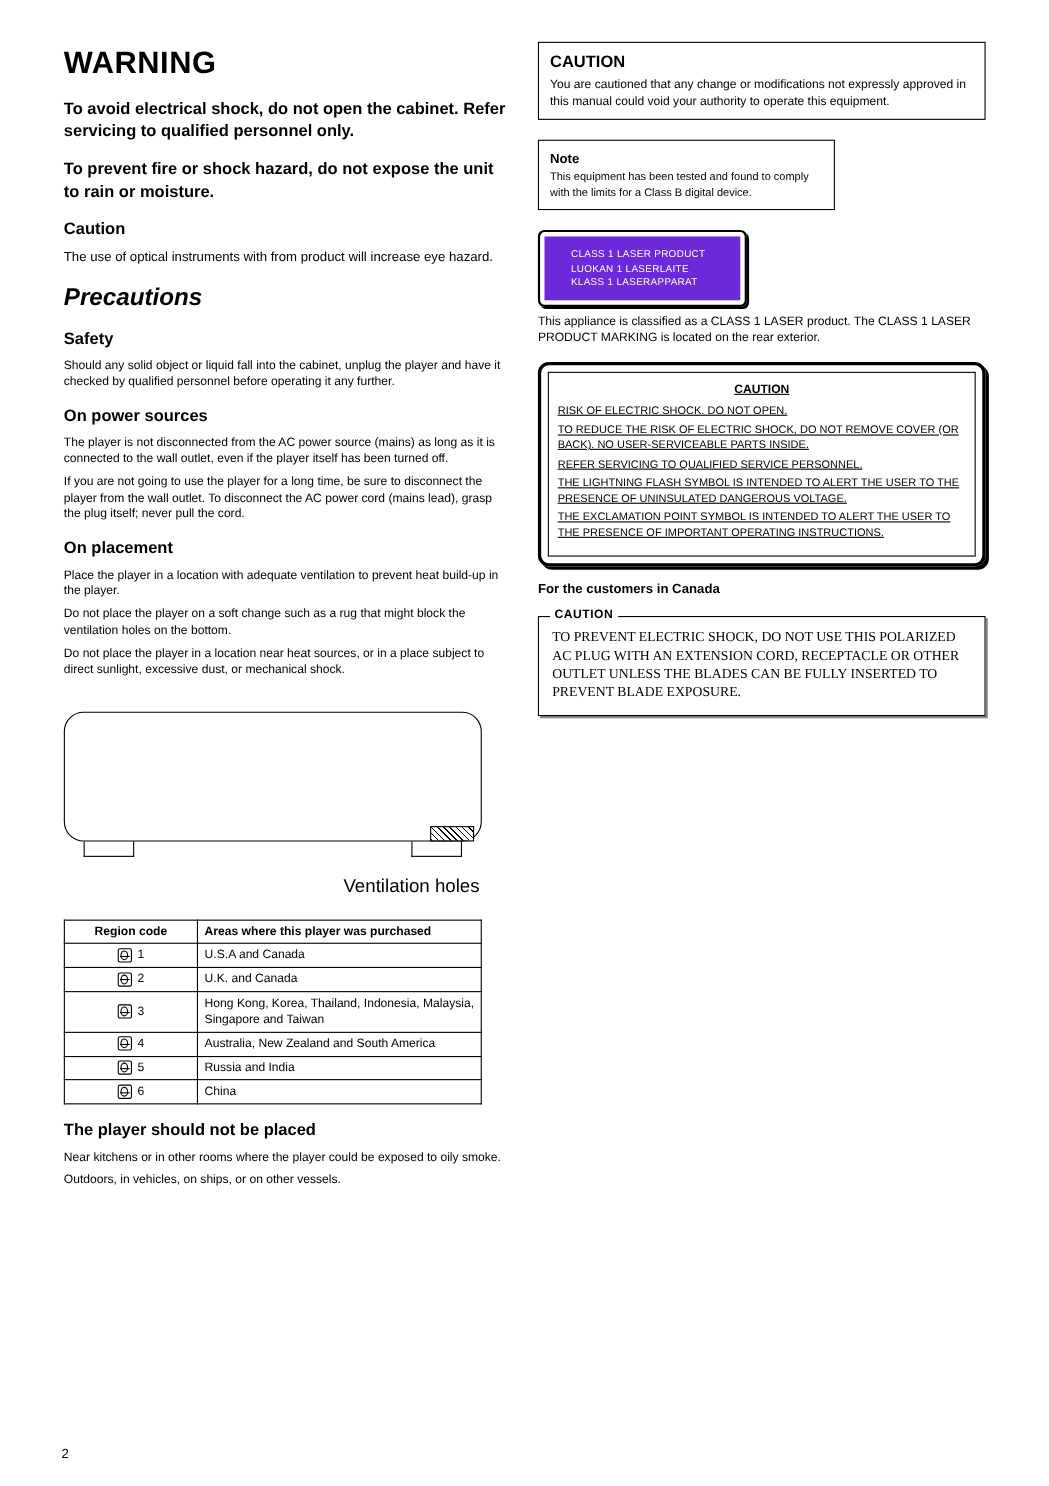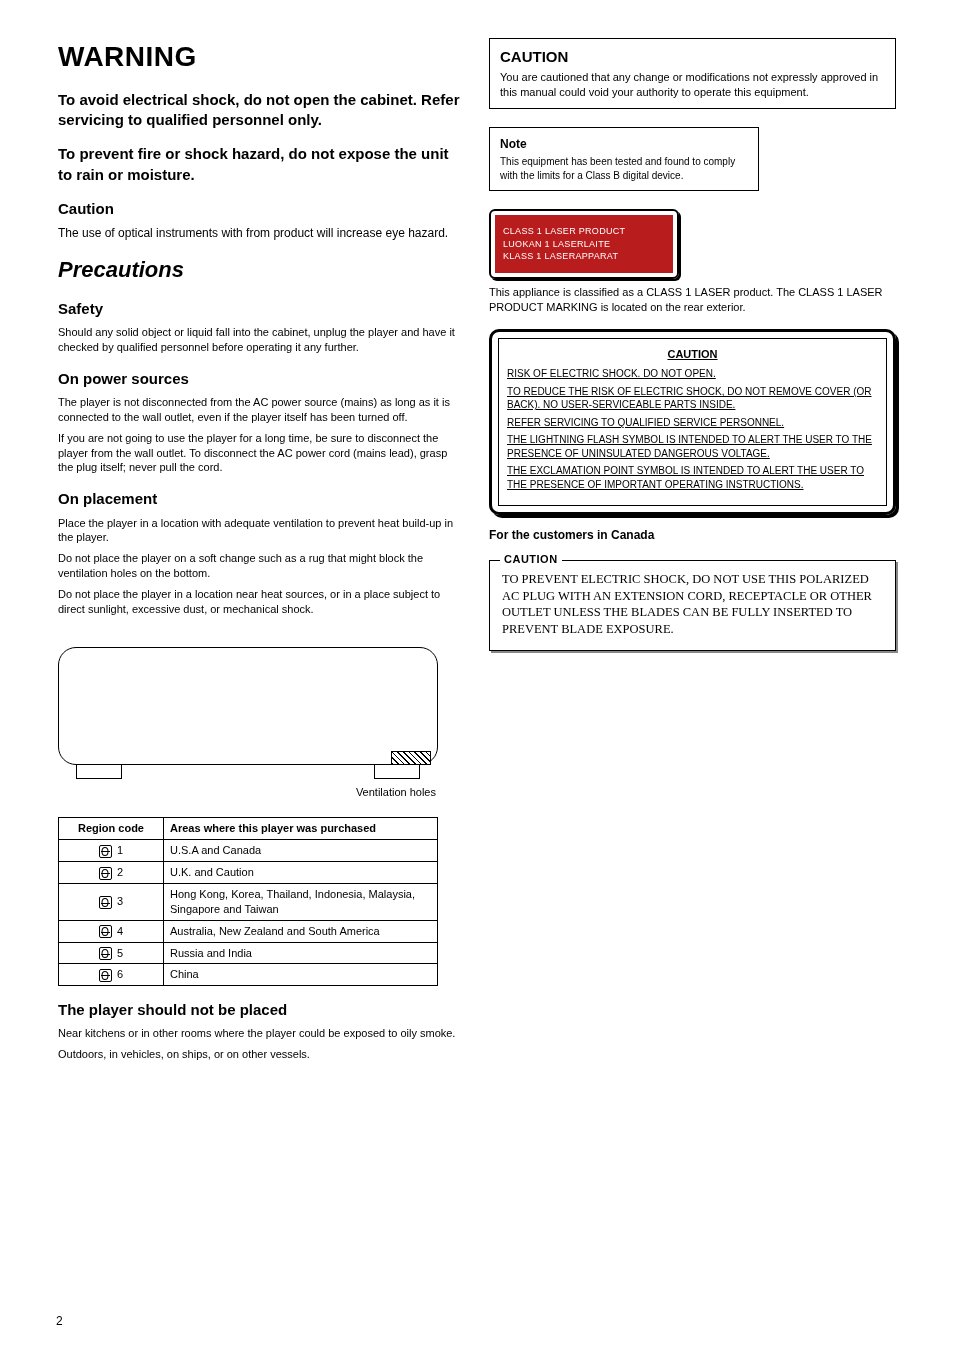--- a/index.html
+++ b/index.html
@@ -56,40 +56,40 @@
   }
   .foot { width: 46px; height: 14px; border: 1.2px solid #000; border-top: none; }
   .vent-hatch {
     position: absolute;
     right: 6px; bottom: -1px;
     width: 40px; height: 14px;
     border: 1.2px solid #000;
     background: repeating-linear-gradient(45deg,#000 0,#000 1px,#fff 1px,#fff 4px);
   }
   .vent-label {
-    font-size: 11px;
+    font-size: 17px;
     text-align: right;
     width: 380px;
     padding-right: 2px;
-    margin-top: 6px;
+    margin-top: 16px;
   }
 
   table.region {
     border-collapse: collapse;
     margin-top: 18px;
     width: 380px;
     font-size: 11px;
   }
   table.region td {
     border: 1px solid #000;
     padding: 3px 6px;
     vertical-align: middle;
   }
   table.region td.code {
-    width: 105px;
+    width: 121px;
     text-align: center;
   }
   .globe {
     display: inline-block;
     width: 13px; height: 13px;
     border: 1.2px solid #000;
     border-radius: 2px;
     position: relative;
     vertical-align: middle;
     margin-right: 2px;
@@ -125,25 +125,25 @@
 
   .laser-label {
     width: 190px;
     border: 2px solid #000;
     border-radius: 6px;
     padding: 4px;
     margin: 6px 0;
     box-shadow: 2px 2px 0 #000;
   }
   .laser-inner {
-    background: #b91c1c;
+    background: #6d28d9;
     color: #fff;
     font-size: 9px;
     letter-spacing: 0.3px;
-    padding: 10px 8px;
+    padding: 10px 24px;
     line-height: 1.4;
   }
 
   .caution-frame {
     border: 3px solid #000;
     border-radius: 10px;
     padding: 6px;
     margin: 14px 0 4px;
     box-shadow: 3px 3px 0 #000;
   }
@@ -231,21 +231,21 @@
             <tr>
           <td class="code" style="font-weight:600">Region code</td>
           <td style="font-weight:600">Areas where this player was purchased</td>
         </tr>
         <tr>
               <td class="code"><span class="globe"></span> <span>1</span></td>
               <td>U.S.A and Canada</td>
             </tr>
         <tr>
               <td class="code"><span class="globe"></span> <span>2</span></td>
-              <td>U.K. and Caution</td>
+              <td>U.K. and Canada</td>
             </tr>
         <tr>
               <td class="code"><span class="globe"></span> <span>3</span></td>
               <td>Hong Kong, Korea, Thailand, Indonesia, Malaysia, Singapore and Taiwan</td>
             </tr>
         <tr>
               <td class="code"><span class="globe"></span> <span>4</span></td>
               <td>Australia, New Zealand and South America</td>
             </tr>
         <tr>

